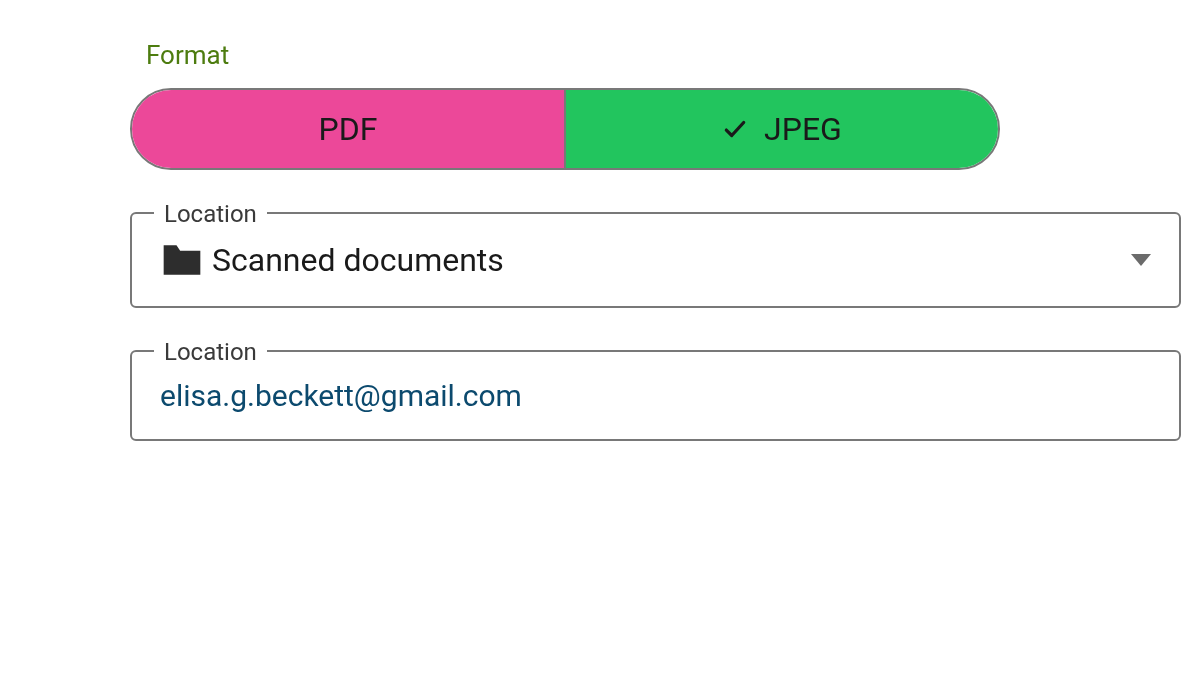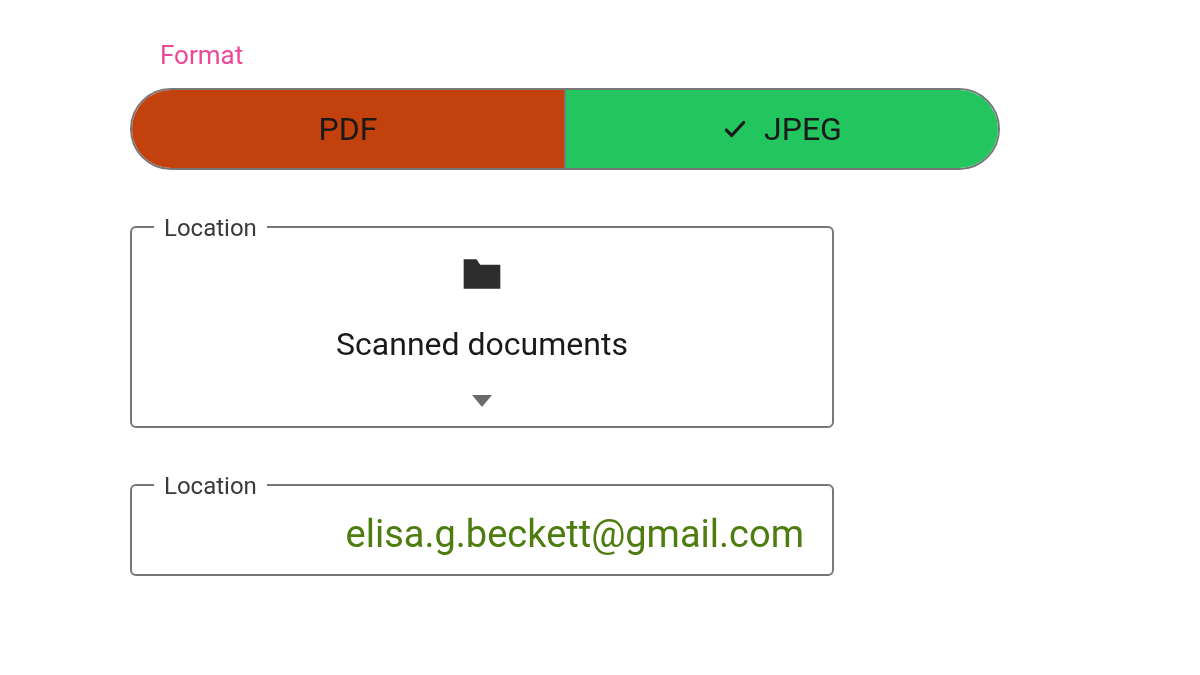--- a/index.html
+++ b/index.html
@@ -9,98 +9,96 @@
     }
     body {
       font-family: -apple-system, BlinkMacSystemFont, "Segoe UI", Roboto, Helvetica, Arial, sans-serif;
       background: #ffffff;
       width: 1200px;
       height: 675px;
       padding: 40px 120px 40px 130px;
     }
     .format-label {
       font-size: 26px;
-      color: #ec4899;
+      color: #4d7c0f;
       margin-bottom: 18px;
-      margin-left: 30px;
+      margin-left: 16px;
     }
     .segmented-control {
       display: flex;
       border: 2px solid #787878;
       border-radius: 50px;
       overflow: hidden;
       width: 870px;
       height: 82px;
     }
     .segment {
       flex: 1;
       display: flex;
       align-items: center;
       justify-content: center;
       font-size: 32px;
       color: #1a1a1a;
       cursor: pointer;
-      background: #c2410c;
+      background: #ec4899;
       gap: 16px;
     }
     .segment.selected {
       background: #22c55e;
     }
     .segment-divider {
       width: 2px;
       background: #787878;
     }
     .check-icon svg {
       width: 26px;
       height: 26px;
       display: block;
     }
     .outlined-field {
       position: relative;
       border: 2px solid #787878;
       border-radius: 6px;
-      width: 704px;
-      margin-top: 56px;
-      padding: 26px 28px 18px 28px;
+      width: 1051px;
+      margin-top: 42px;
+      padding: 26px 28px 26px 28px;
     }
     .outlined-legend {
       position: absolute;
       top: -14px;
       left: 22px;
       background: #ffffff;
       padding: 0 10px;
       font-size: 24px;
       color: #3a3a3a;
     }
     .location-row {
       display: flex;
       align-items: center;
-      gap: 31px;
+      gap: 8px;
       cursor: pointer;
-      flex-direction: column;
     }
     .folder-icon svg {
       width: 44px;
       height: 40px;
       display: block;
     }
     .location-text {
       font-size: 32px;
       color: #1a1a1a;
       flex: 1;
     }
     .dropdown-caret svg {
       width: 20px;
       height: 14px;
       display: block;
     }
     .account-text {
-      font-size: 38px;
-      color: #4d7c0f;
-      text-align: right;
+      font-size: 30px;
+      color: #0c4a6e;
     }
   </style>
 </head>
 <body>
 
 <div class="format-label">Format</div>
 
 <div class="segmented-control">
   <div class="segment">
     <span>PDF</span>

